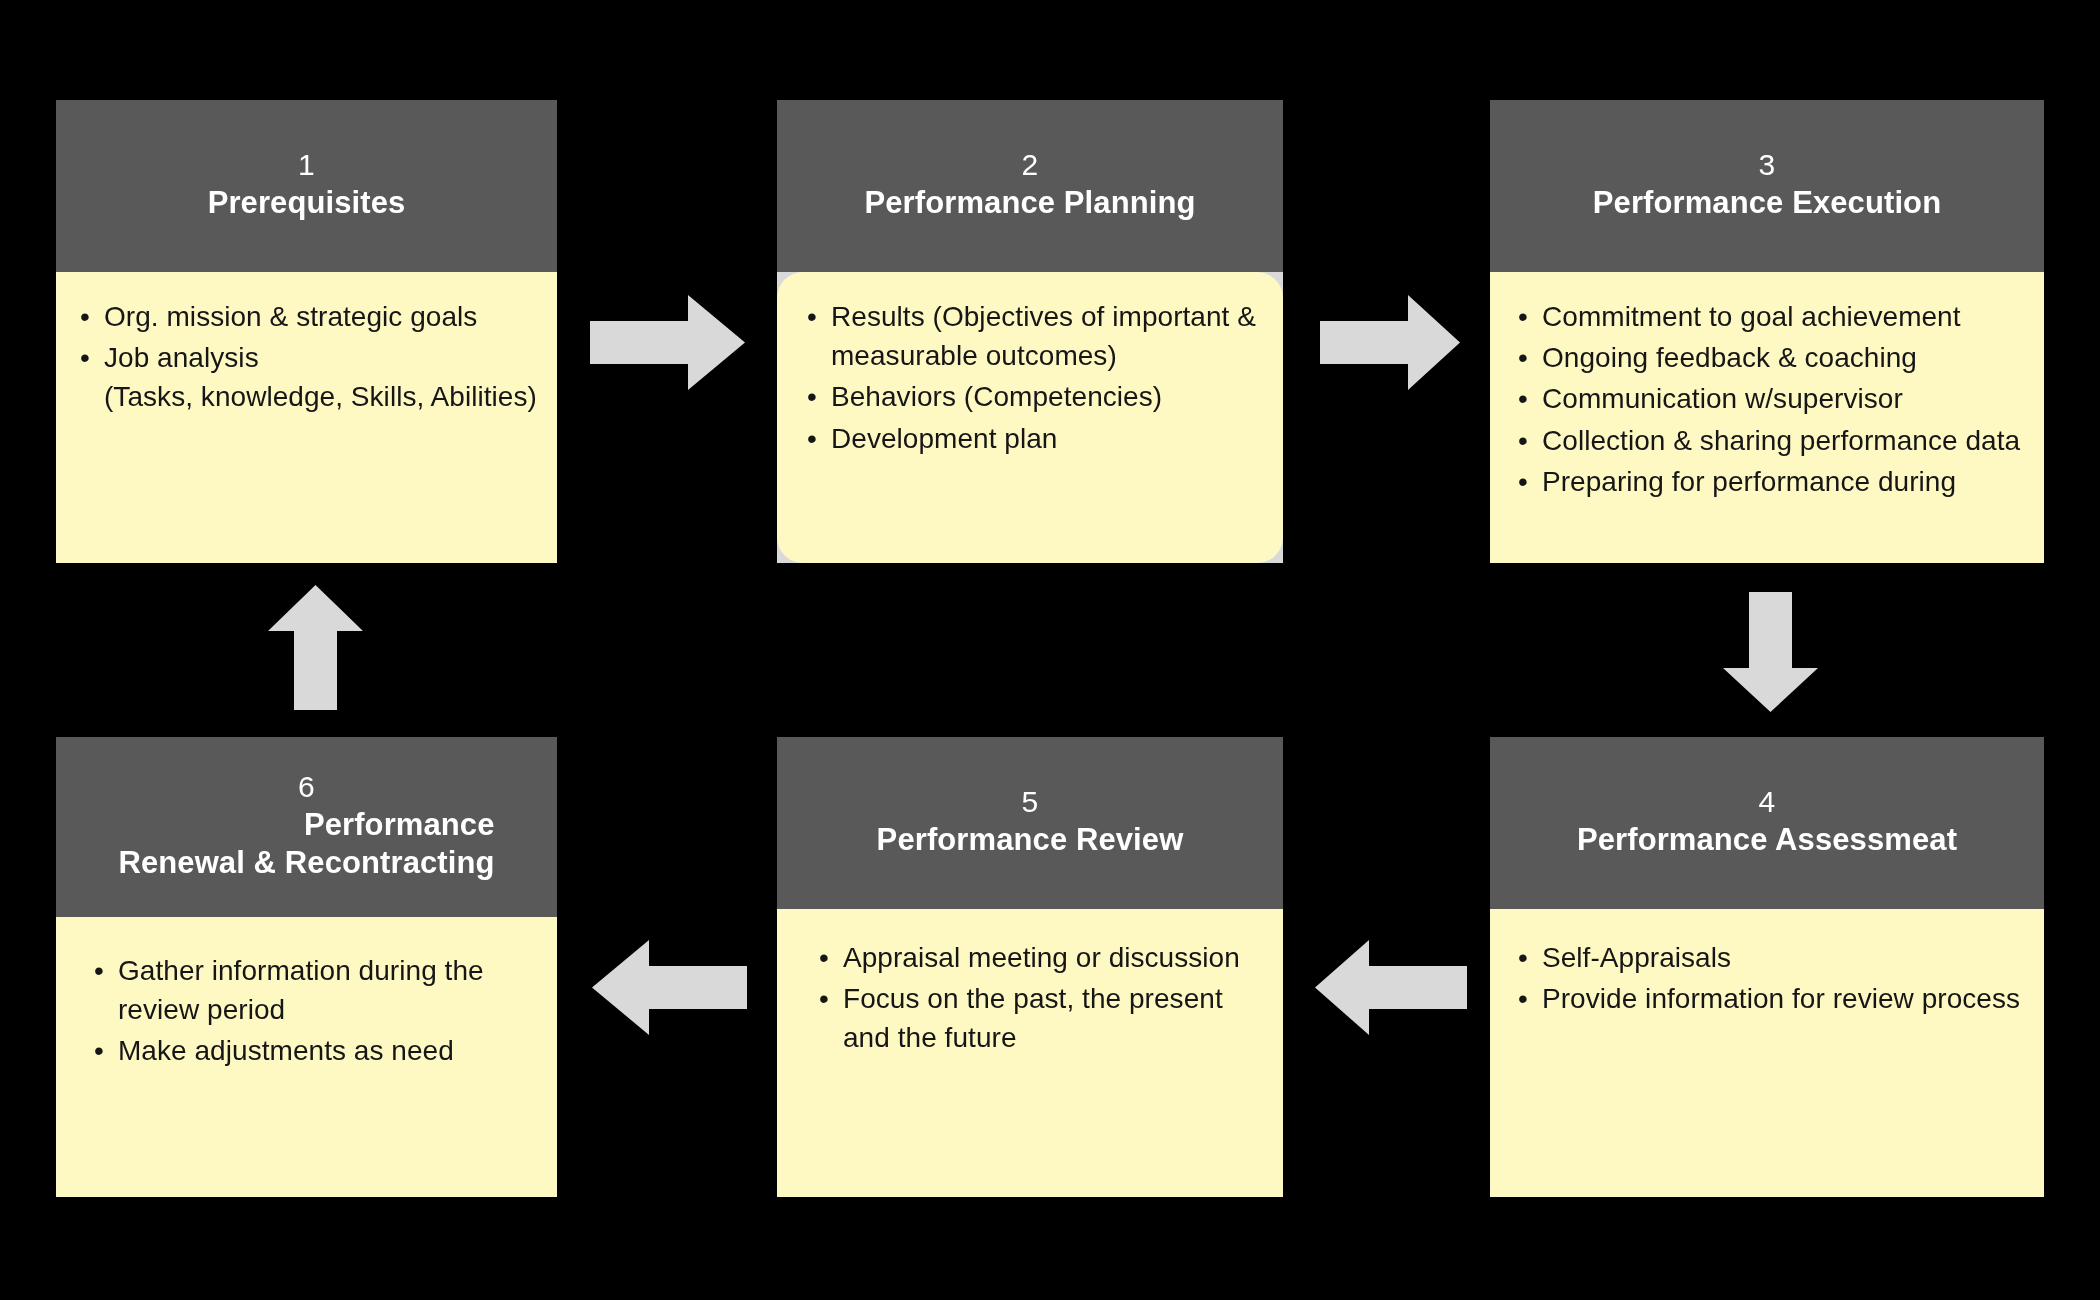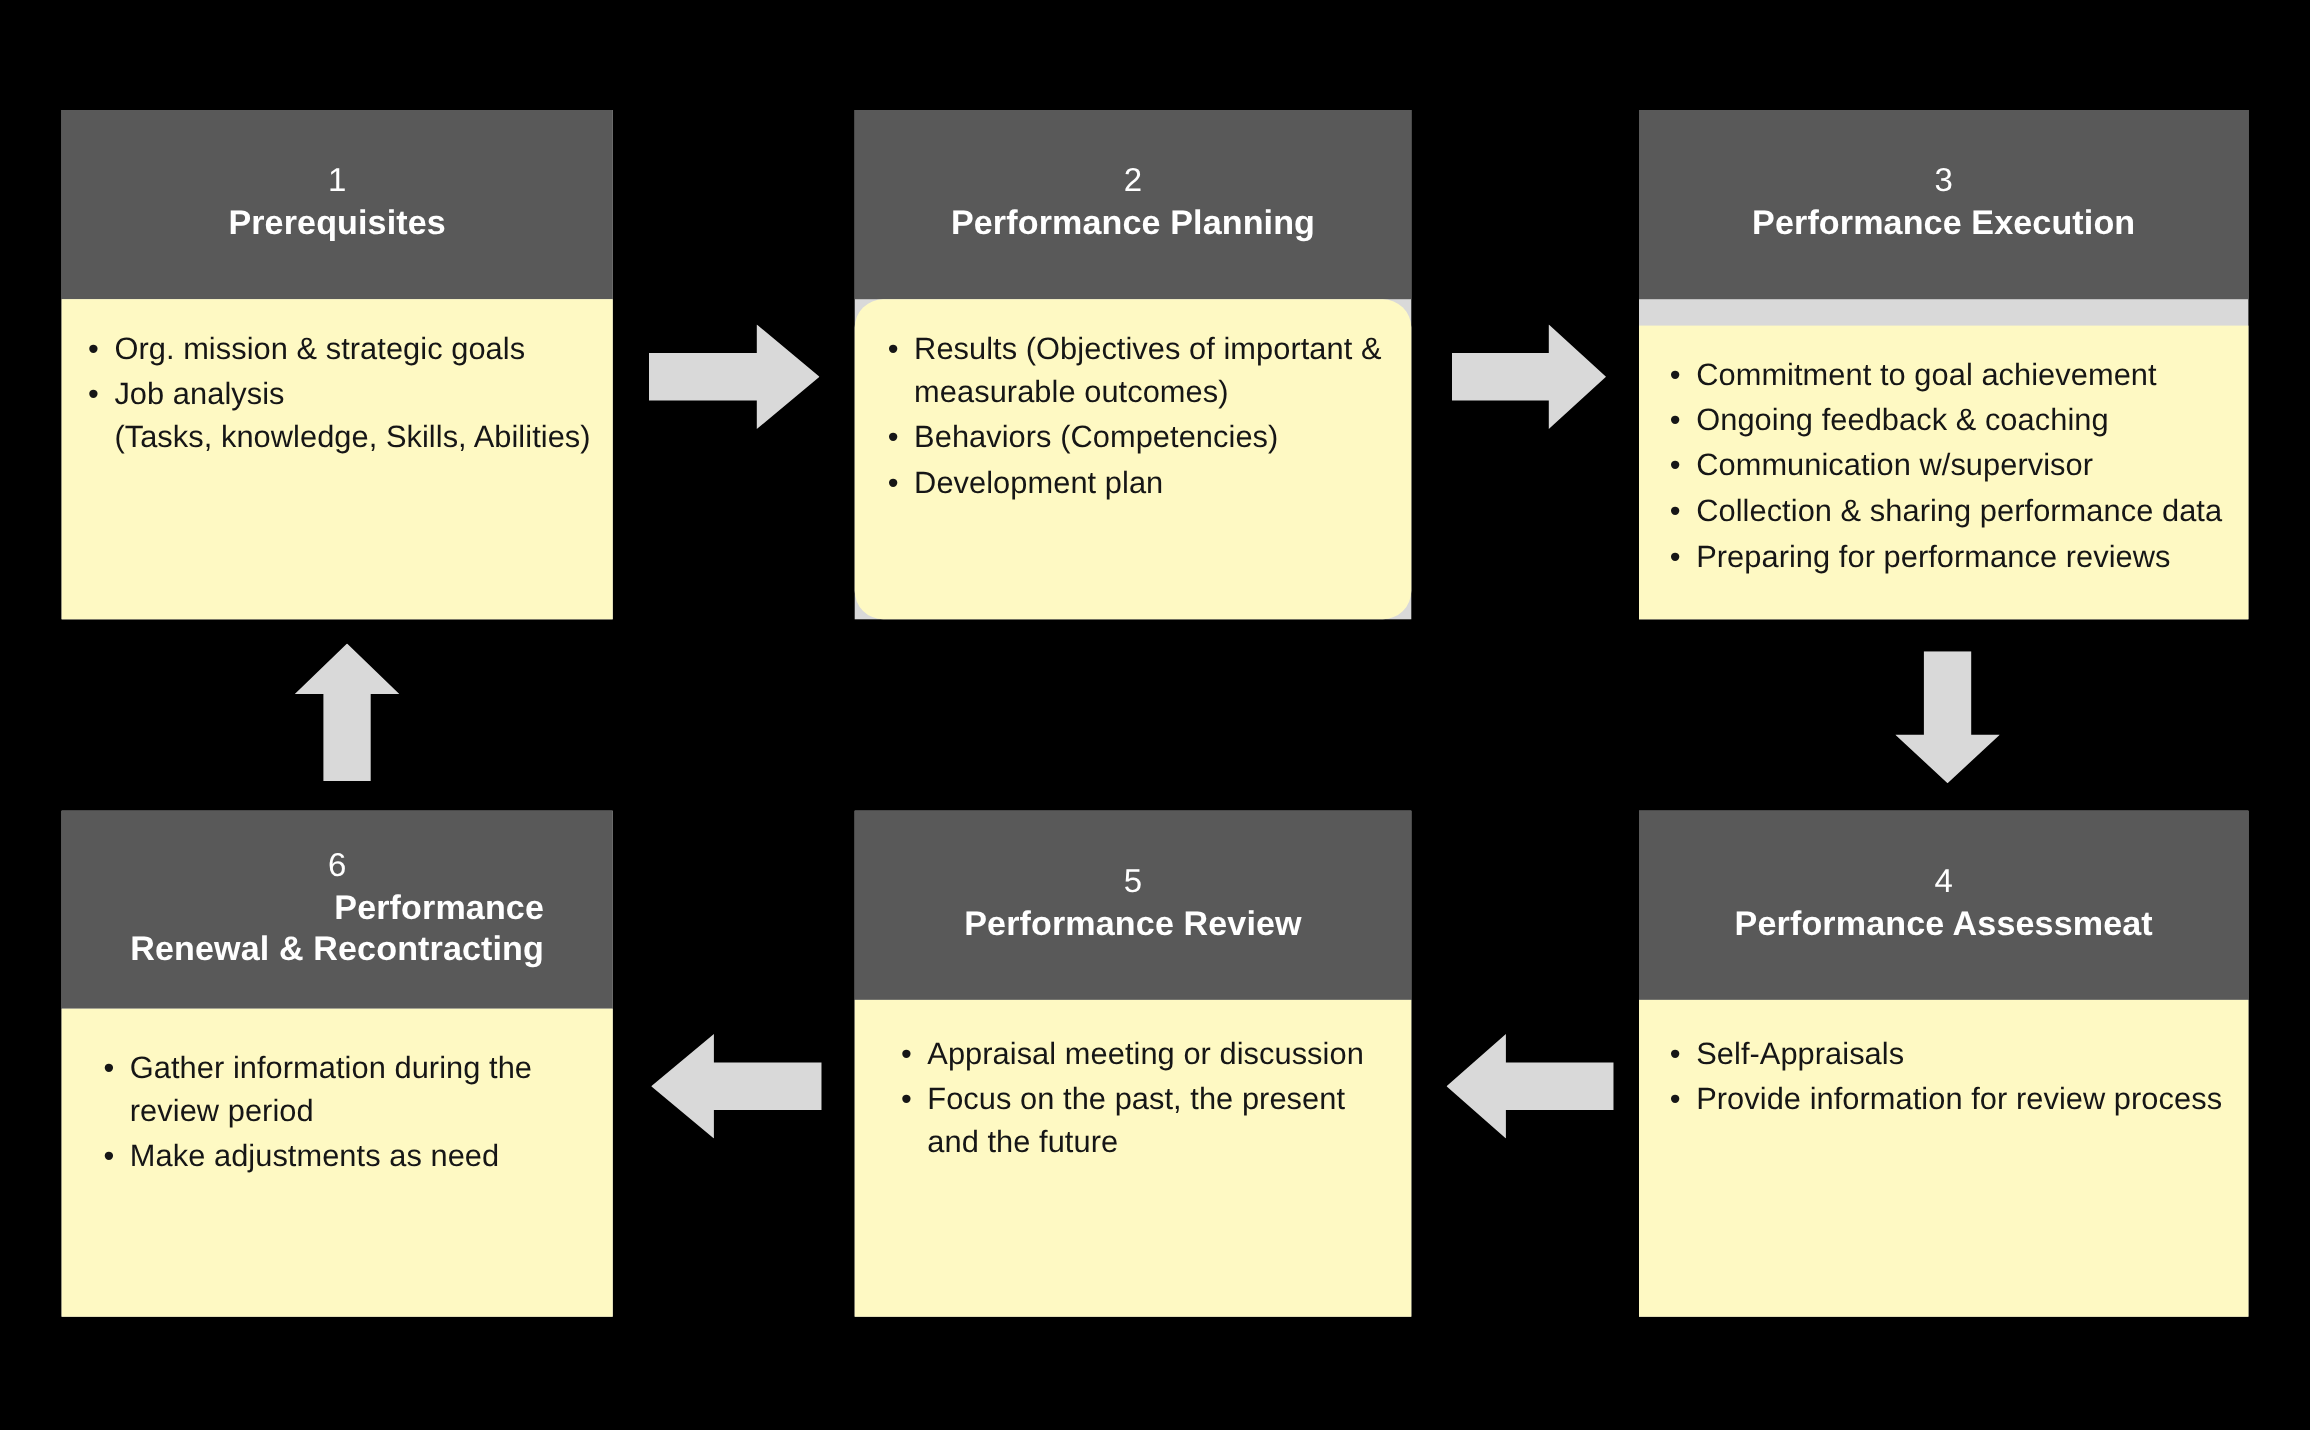--- a/index.html
+++ b/index.html
@@ -96,21 +96,21 @@
   #box-5 { left: 777px;  top: 737px;  width: 506px; height: 460px; }
   #box-6 { left: 56px;   top: 737px;  width: 501px; height: 460px; }
 
   #box-1 .box-header,
   #box-2 .box-header,
   #box-3 .box-header,
   #box-4 .box-header,
   #box-5 .box-header { height: 172px; }
   #box-6 .box-header { height: 180px; }
 
-  #box-3 .box-body { padding-left: 26px; margin-top: 24px; }
+  #box-3 .box-body { padding-left: 26px; }
   #box-4 .box-body { padding-left: 26px; padding-top: 30px; }
   #box-5 .box-body { padding-left: 40px; padding-top: 30px; }
   #box-6 .box-body { padding-left: 36px; padding-top: 35px; }
   #box-2 .box-body { padding-left: 28px; border-radius: 26px; }
 
   
   .arrow {
     position: absolute;
   }
   .arrow svg { display: block; }
@@ -160,21 +160,21 @@
     <div class="box-header">
       <div class="box-number">3</div>
       <div class="box-title">Performance Execution</div>
     </div>
     <div class="box-body">
       <ul class="bullet-list">
         <li class="bullet-item">Commitment to goal achievement</li>
         <li class="bullet-item">Ongoing feedback &amp; coaching</li>
         <li class="bullet-item">Communication w/supervisor</li>
         <li class="bullet-item">Collection &amp; sharing performance data</li>
-        <li class="bullet-item">Preparing for performance reviews</li>
+        <li class="bullet-item">Preparing for performance during</li>
       </ul>
     </div>
   </div>
 
   <div class="box" id="box-4">
     <div class="box-header">
       <div class="box-number">4</div>
       <div class="box-title">Performance Assessmeat</div>
     </div>
     <div class="box-body">

